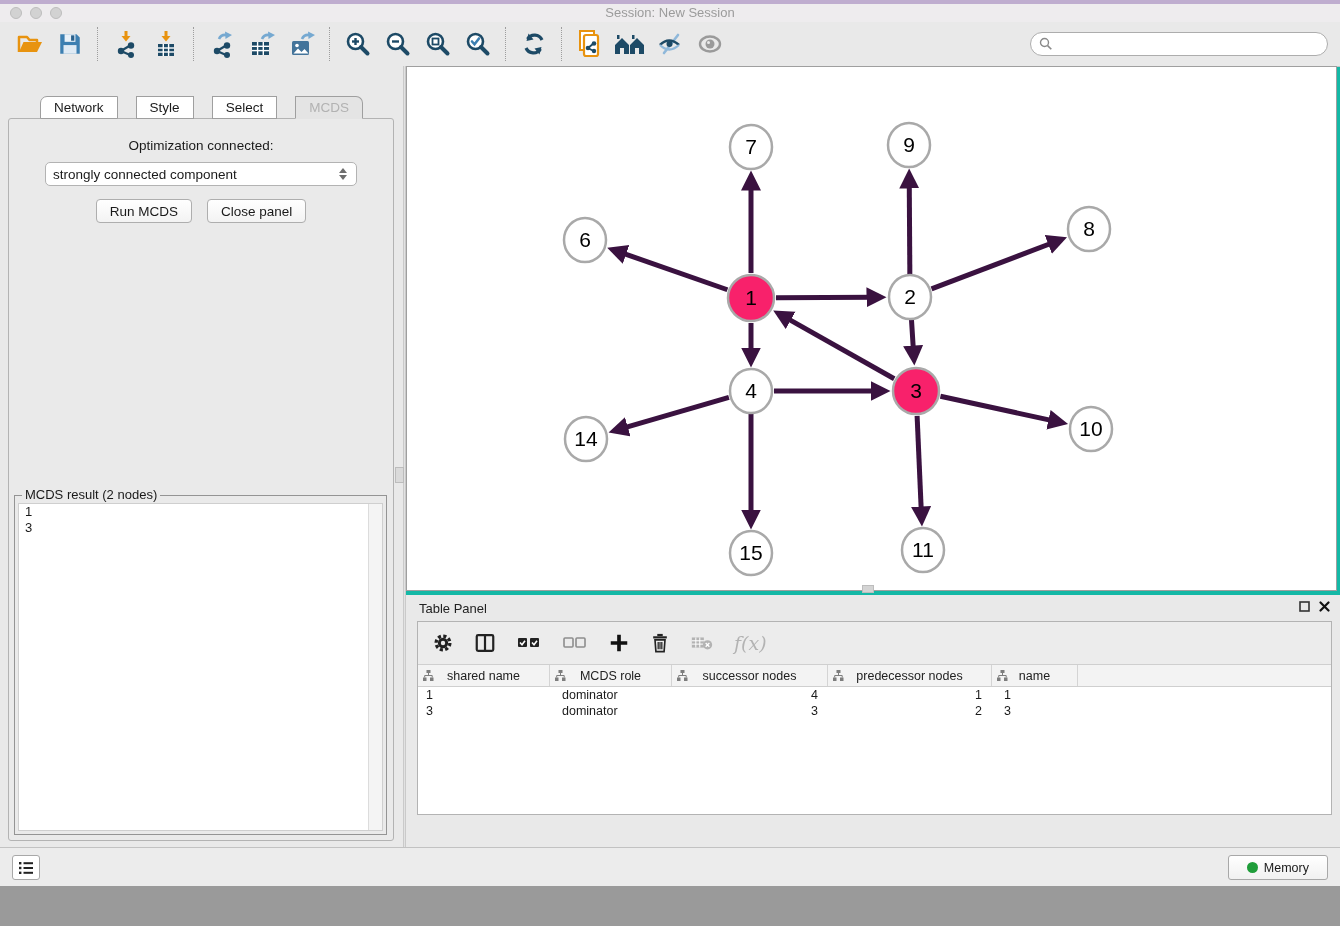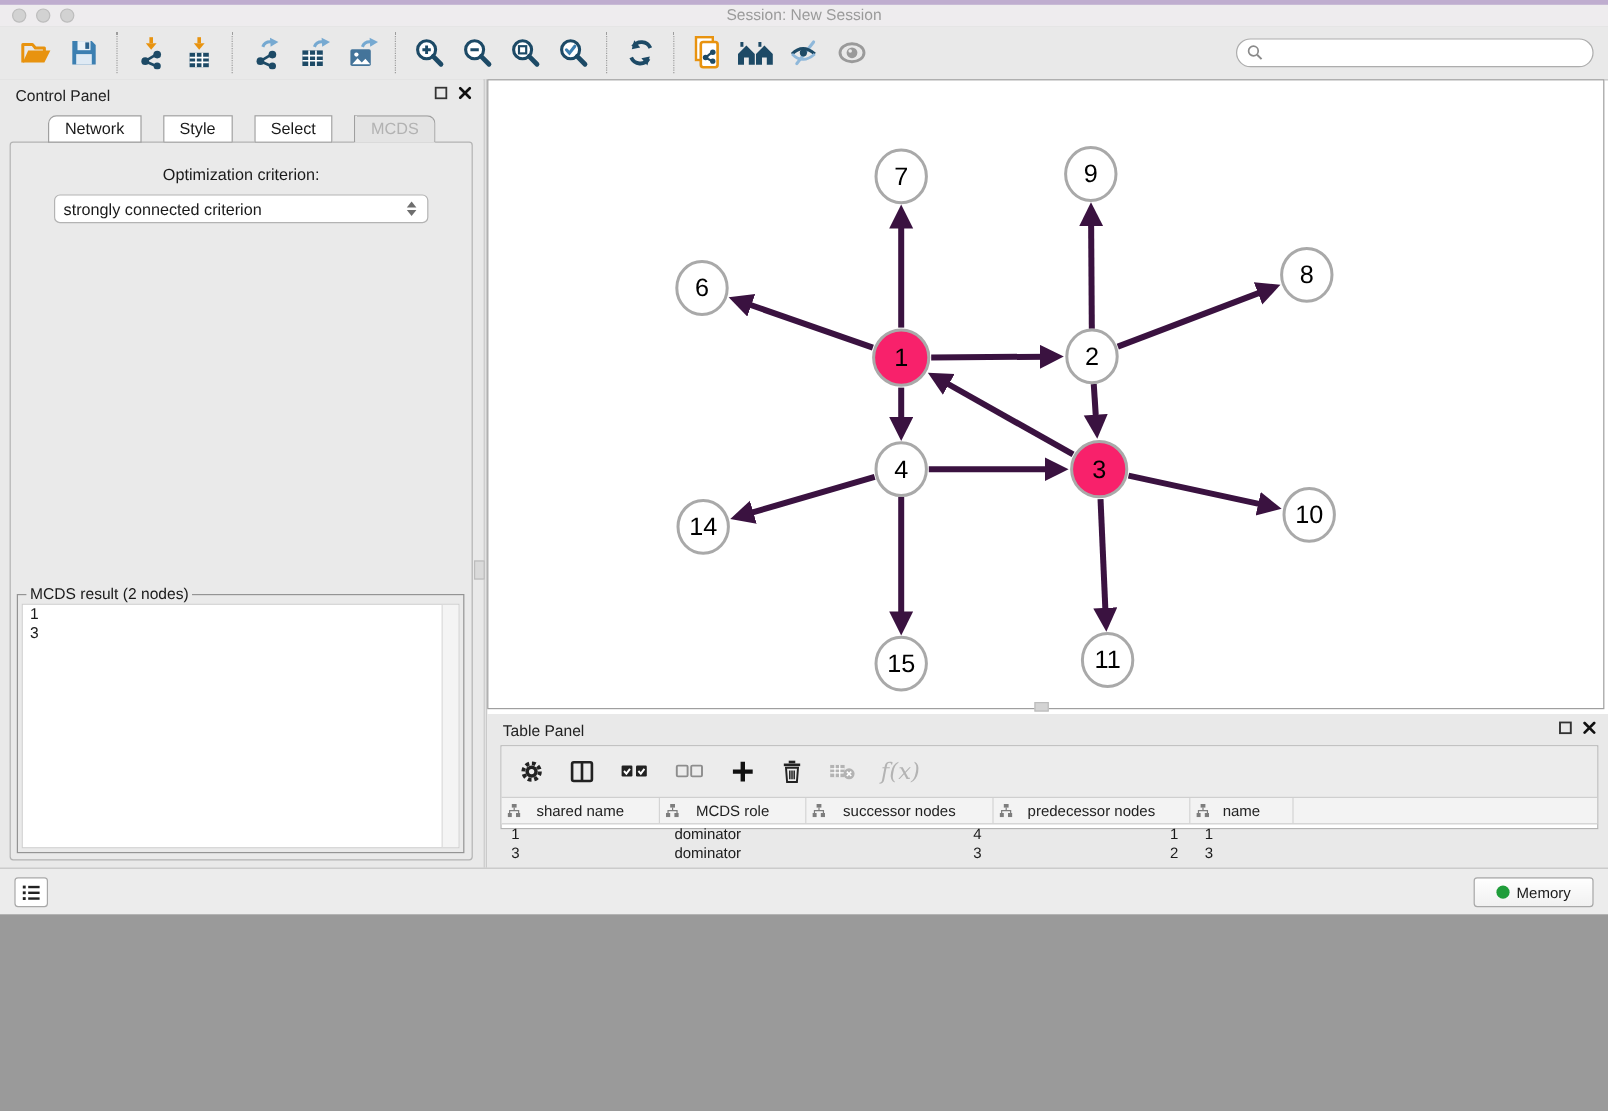--- a/index.html
+++ b/index.html
@@ -1,16 +1,16 @@
 <!DOCTYPE html>
 <html><head>
 <meta charset="utf-8">
 <style>
   html,body{margin:0;padding:0;background:#9a9a9a;}
-  .app{position:relative;width:1340px;height:762px;background:#ffffff;
+  .app{position:relative;width:1340px;height:886px;background:#14b8a6;
        font-family:"Liberation Sans",sans-serif;font-size:13px;color:#1a1a1a;overflow:hidden;}
   
   .titlebar{position:absolute;top:0;left:0;right:0;height:22px;background:#eeecee;border-bottom:1px solid #d6d4d6;}
   .titlebar .accent{position:absolute;top:0;left:0;right:0;height:4px;background:#bfadcf;}
   .tl-dots{position:absolute;left:10px;top:7px;display:flex;gap:8px;}
   .tl-dot{width:12px;height:12px;border-radius:50%;background:#d2d2d2;border:1px solid #bdbdbd;box-sizing:border-box;}
   .win-title{position:absolute;left:0;right:0;top:5px;text-align:center;color:#9b9b9b;font-size:13px;}
   
   .toolbar{position:absolute;top:22px;left:0;right:0;height:44px;background:#e9e9e9;border-bottom:1px solid #c6c6c6;
            display:flex;align-items:center;padding-left:10px;}
@@ -255,45 +255,38 @@
     <div class="search-wrap">
       <svg width="14" height="14" viewBox="0 0 14 14">
           <circle cx="5.5" cy="5.5" r="4" fill="none" stroke="#8a8a8a" stroke-width="1.4"></circle>
           <line x1="8.6" y1="8.6" x2="12.3" y2="12.3" stroke="#8a8a8a" stroke-width="1.6"></line>
         </svg>
       <input class="search-input" placeholder="" style="">
     </div>
   </div>
 
   <div class="control-panel">
-    <div class="panel-head">
-      <span class="ptitle">Control Panel</span>
-      <span class="panel-icons">
-        <svg width="11" height="11" viewBox="0 0 11 11">
-            <rect x="1" y="1" width="9" height="9" fill="none" stroke="#333" stroke-width="1.6"></rect>
-          </svg>
-        <svg width="11" height="11" viewBox="0 0 11 11">
-            <path d="M1.5 1.5 L9.5 9.5 M9.5 1.5 L1.5 9.5" stroke="#111" stroke-width="2.2" stroke-linecap="round"></path>
-          </svg>
-      </span>
-    </div>
     <div class="cp-tabs">
         <div class="ctab">Network</div>
         <div class="ctab">Style</div>
         <div class="ctab">Select</div>
         <div class="ctab active">MCDS</div>
       </div>
     <div class="cp-body">
-      <div class="opt-label">Optimization criterion:</div>
+      <div class="opt-label">Optimization connected:</div>
       <div class="selectbox">
-        <span class="sel-text">strongly connected criterion</span>
+        <span class="sel-text">strongly connected component</span>
         <span class="stepper">
             <i class="up"></i>
             <i class="down"></i>
           </span>
+      </div>
+      <div class="btn-row">
+        <div class="pbtn">Run MCDS</div>
+        <div class="pbtn">Close panel</div>
       </div>
       <div class="result-group">
         <span class="result-legend">MCDS result (2 nodes)</span>
         <div class="result-list">
           <div>
               <div class="result-item">1</div>
               <div class="result-item">3</div>
             </div>
           <div class="result-scroll"></div>
         </div>

